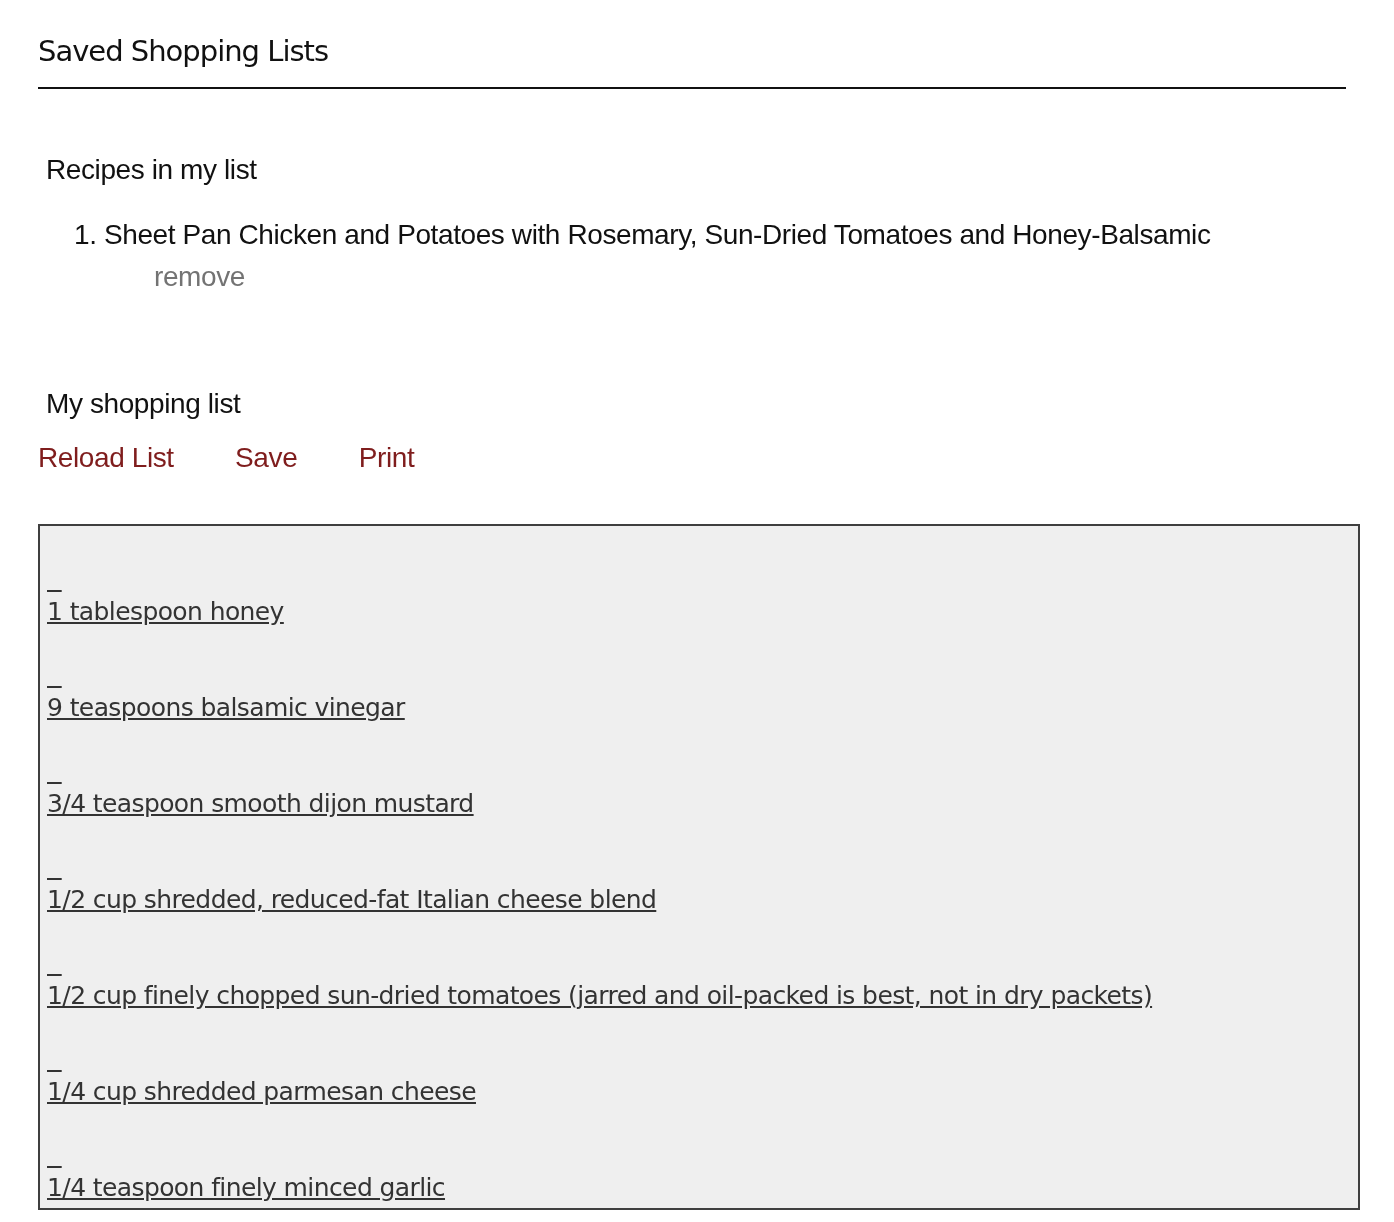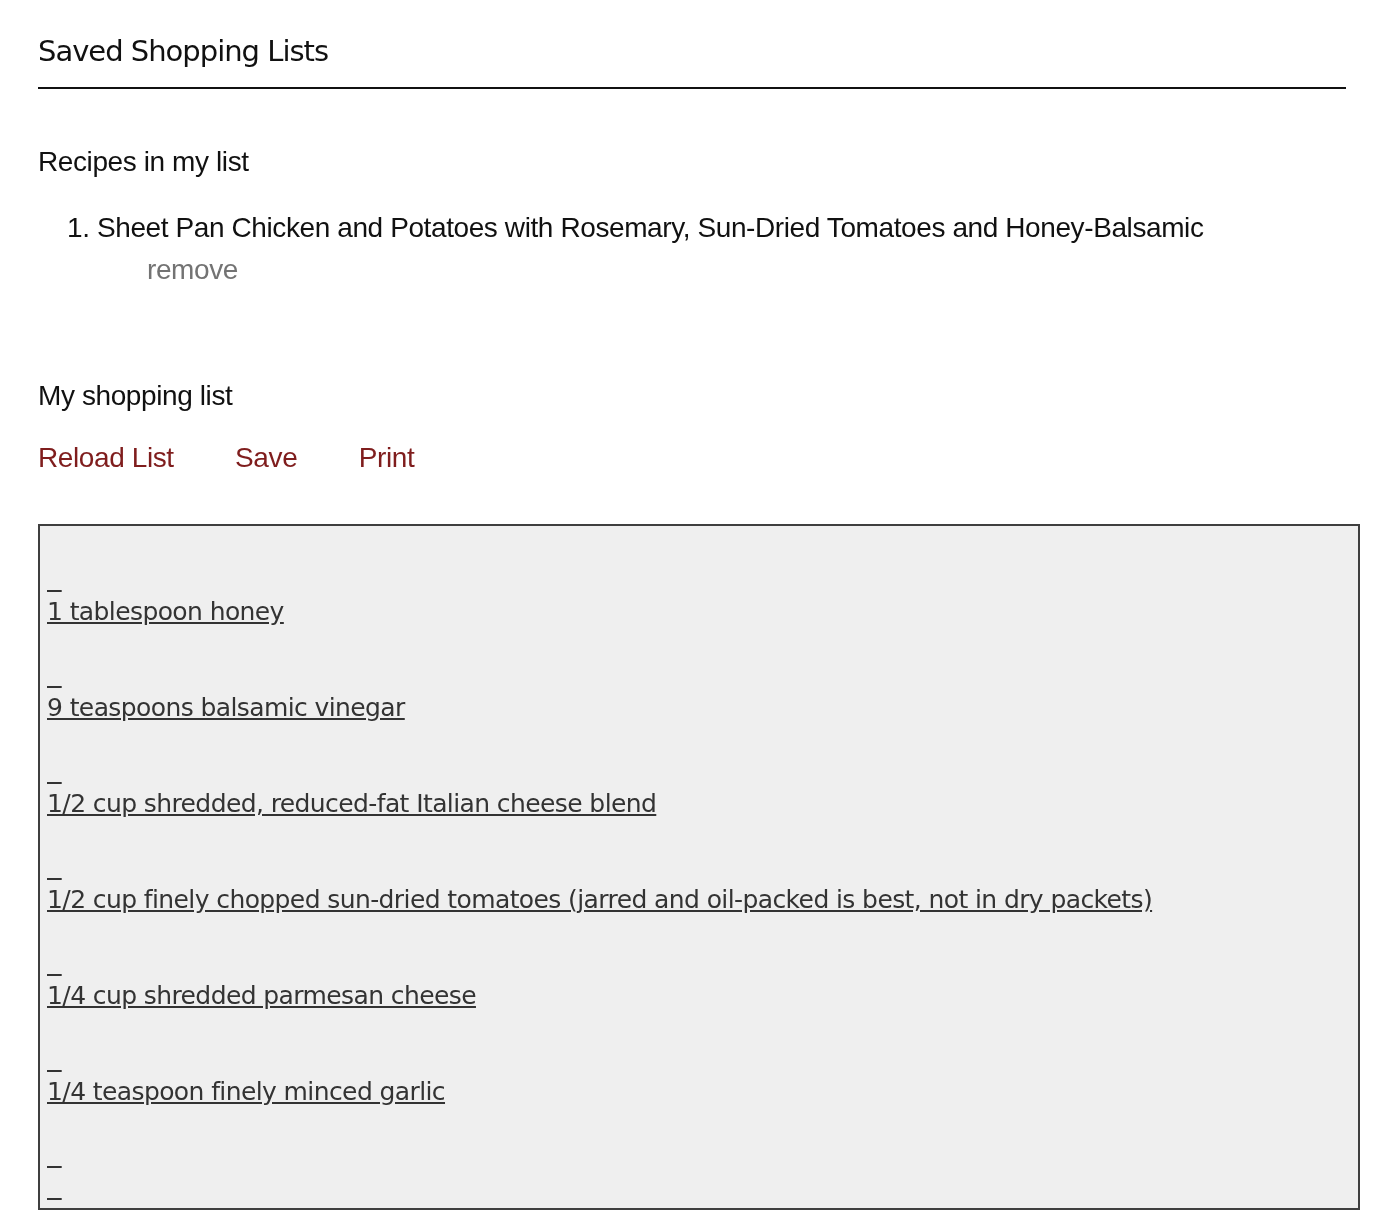--- a/index.html
+++ b/index.html
@@ -31,35 +31,35 @@
       position: absolute;
       left: 38px;
       top: 87px;
       width: 1308px;
       height: 2px;
       background: #111;
     }
     .section-heading {
       position: absolute;
       left: 38px;
-      margin: 0;
+      margin: 8px;
       font-weight: normal;
       font-size: 28px;
       line-height: 36px;
       color: #111;
       letter-spacing: -0.4px;
     }
     #recipes-heading { top: 144px; }
     #shopping-heading { top: 378px; }
 
     .recipe-list {
       position: absolute;
       left: 66px;
       top: 206px;
-      margin: 1px;
+      margin: 8px;
       padding: 0;
       list-style: none;
       font-size: 28px;
       color: #111;
       letter-spacing: -0.4px;
     }
     .recipe-item { line-height: 42px; }
     .recipe-num { display: inline-block; }
     .recipe-title { }
     .remove-link {
@@ -140,20 +140,21 @@
 
 <div class="actions">
   <a class="action-link">Reload List</a>
   <a class="action-link">Save</a>
   <a class="action-link">Print</a>
 </div>
 
 <div class="shopping-textarea">
   <span class="ingredient-line">1 tablespoon honey</span>
   <span class="ingredient-line">9 teaspoons balsamic vinegar</span>
+  <span class="ingredient-line">3/4 teaspoon smooth dijon mustard</span>
   <span class="ingredient-line">1/2 cup shredded, reduced-fat Italian cheese blend</span>
   <span class="ingredient-line">1/2 cup finely chopped sun-dried tomatoes (jarred and oil-packed is best, not in dry packets)</span>
   <span class="ingredient-line">1/4 cup shredded parmesan cheese</span>
   <span class="ingredient-line">1/4 teaspoon finely minced garlic</span>
   
   
   
   
   
   

